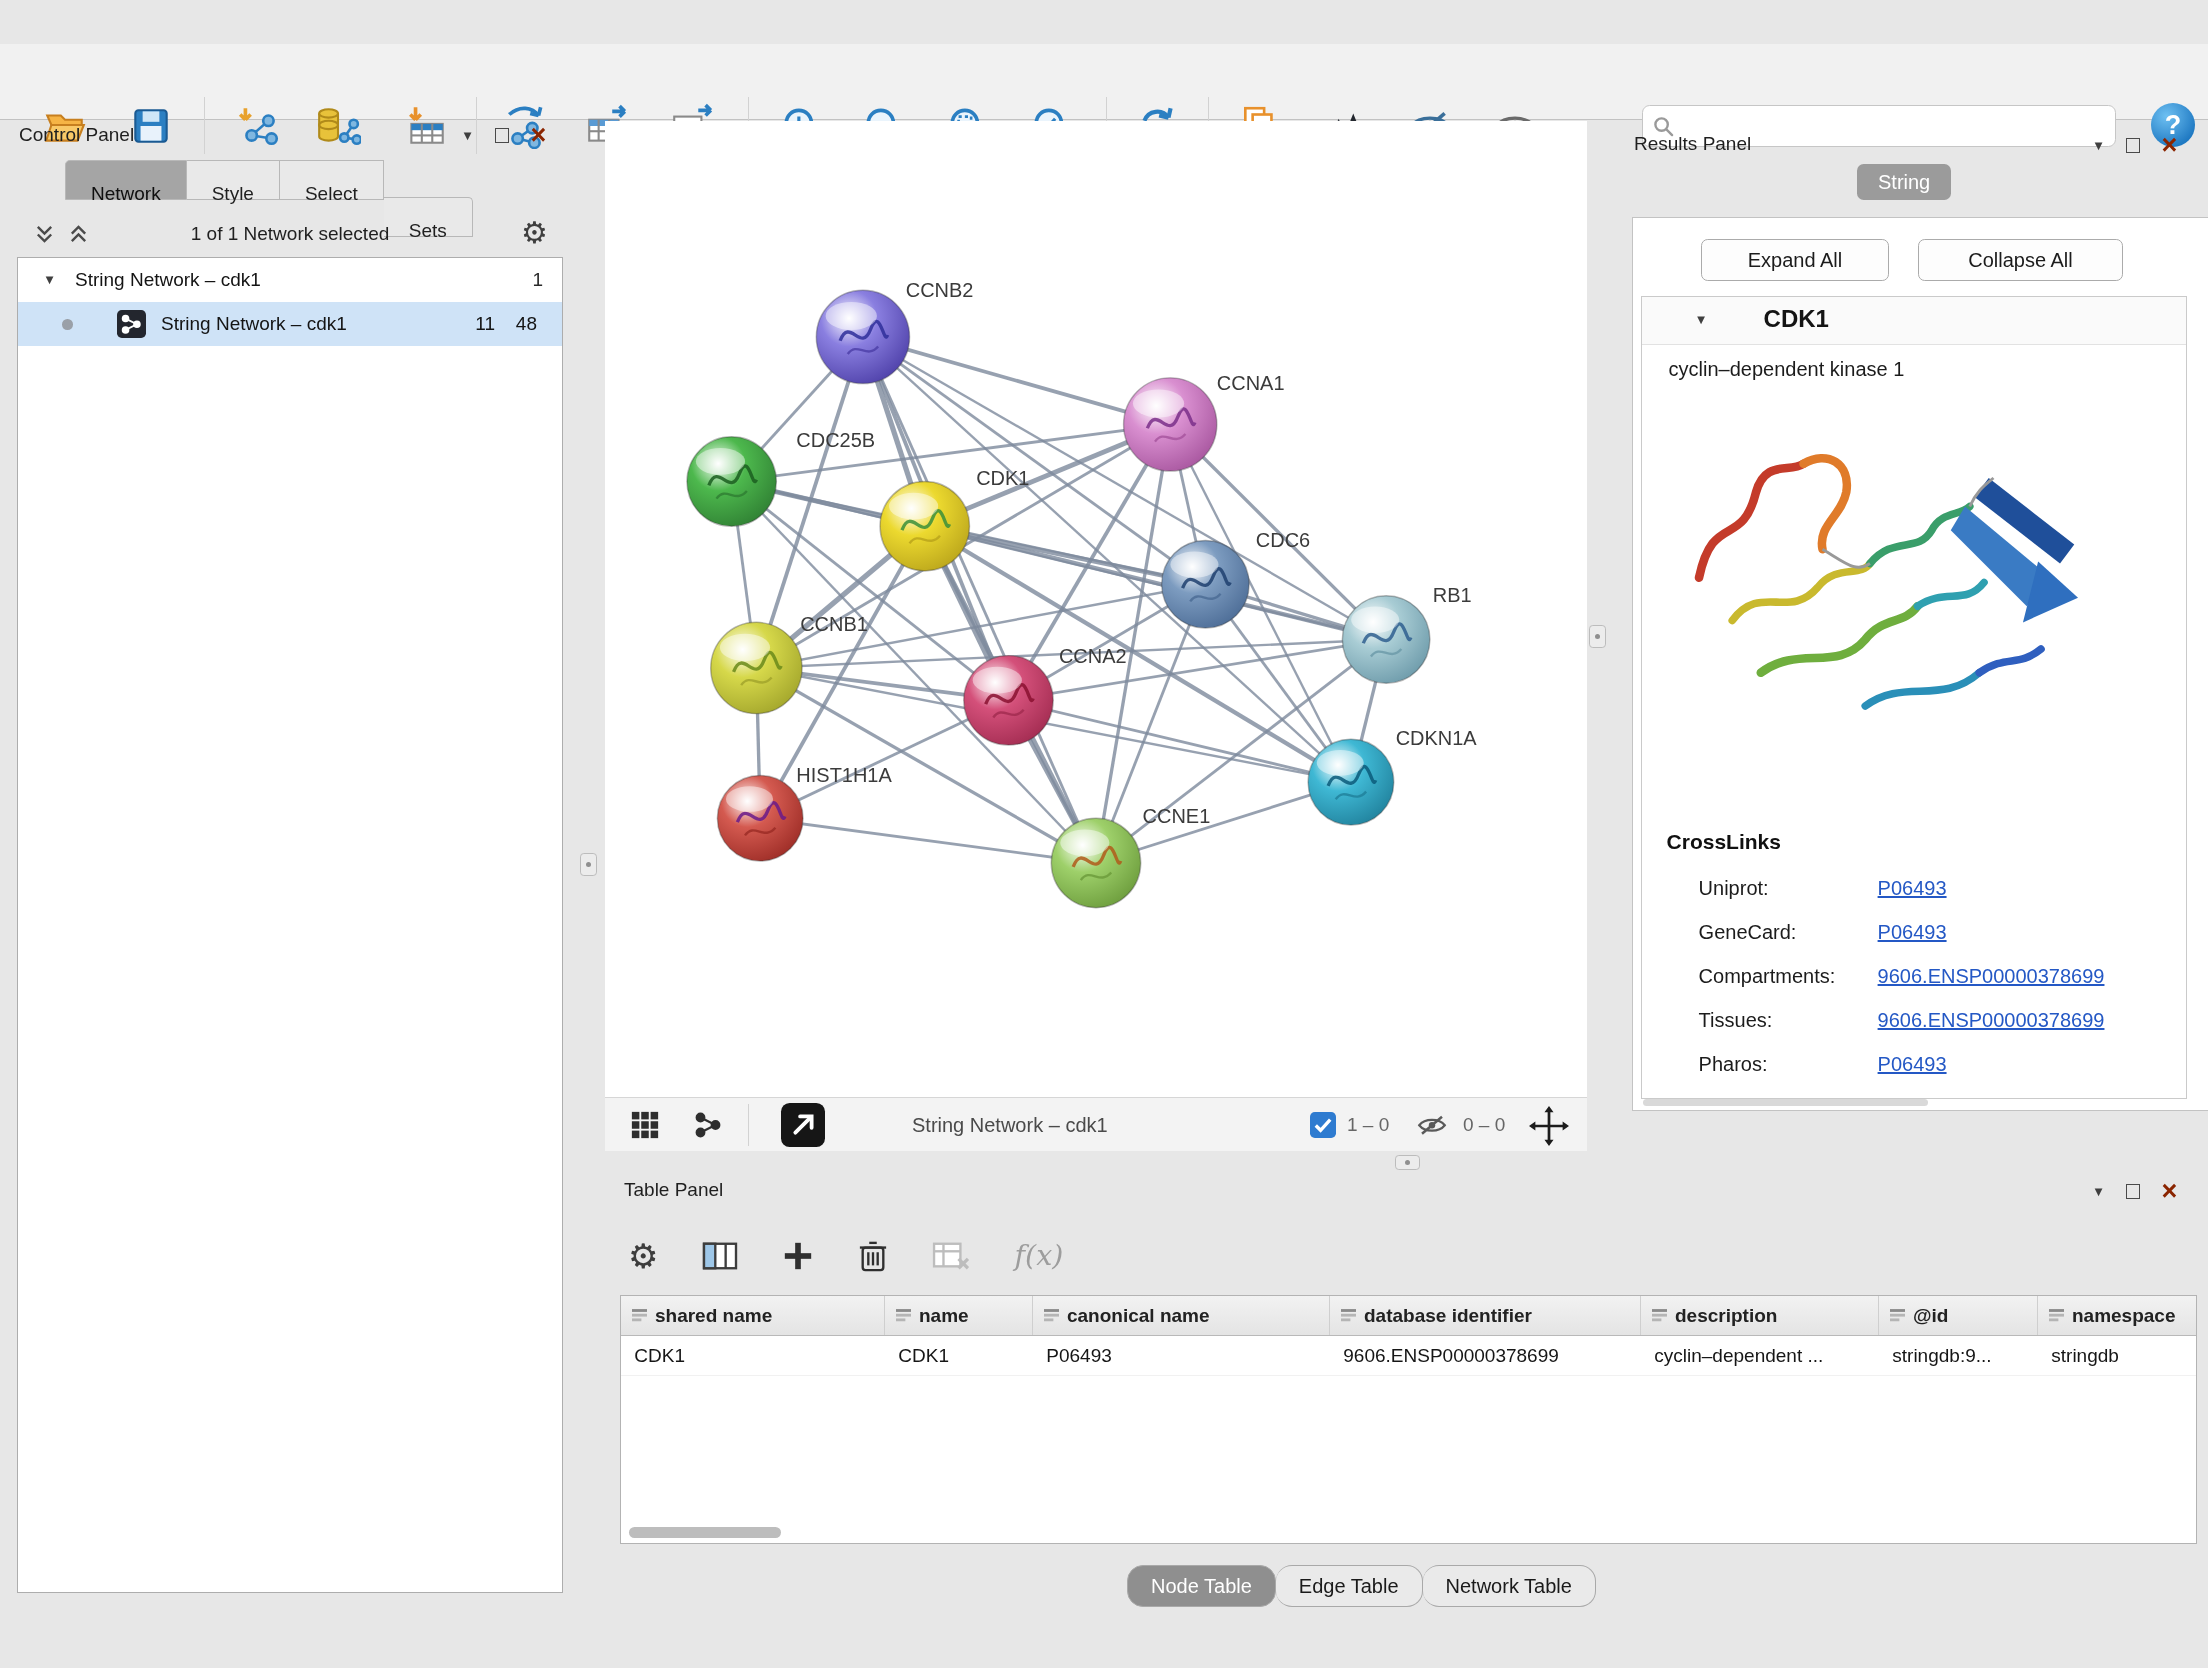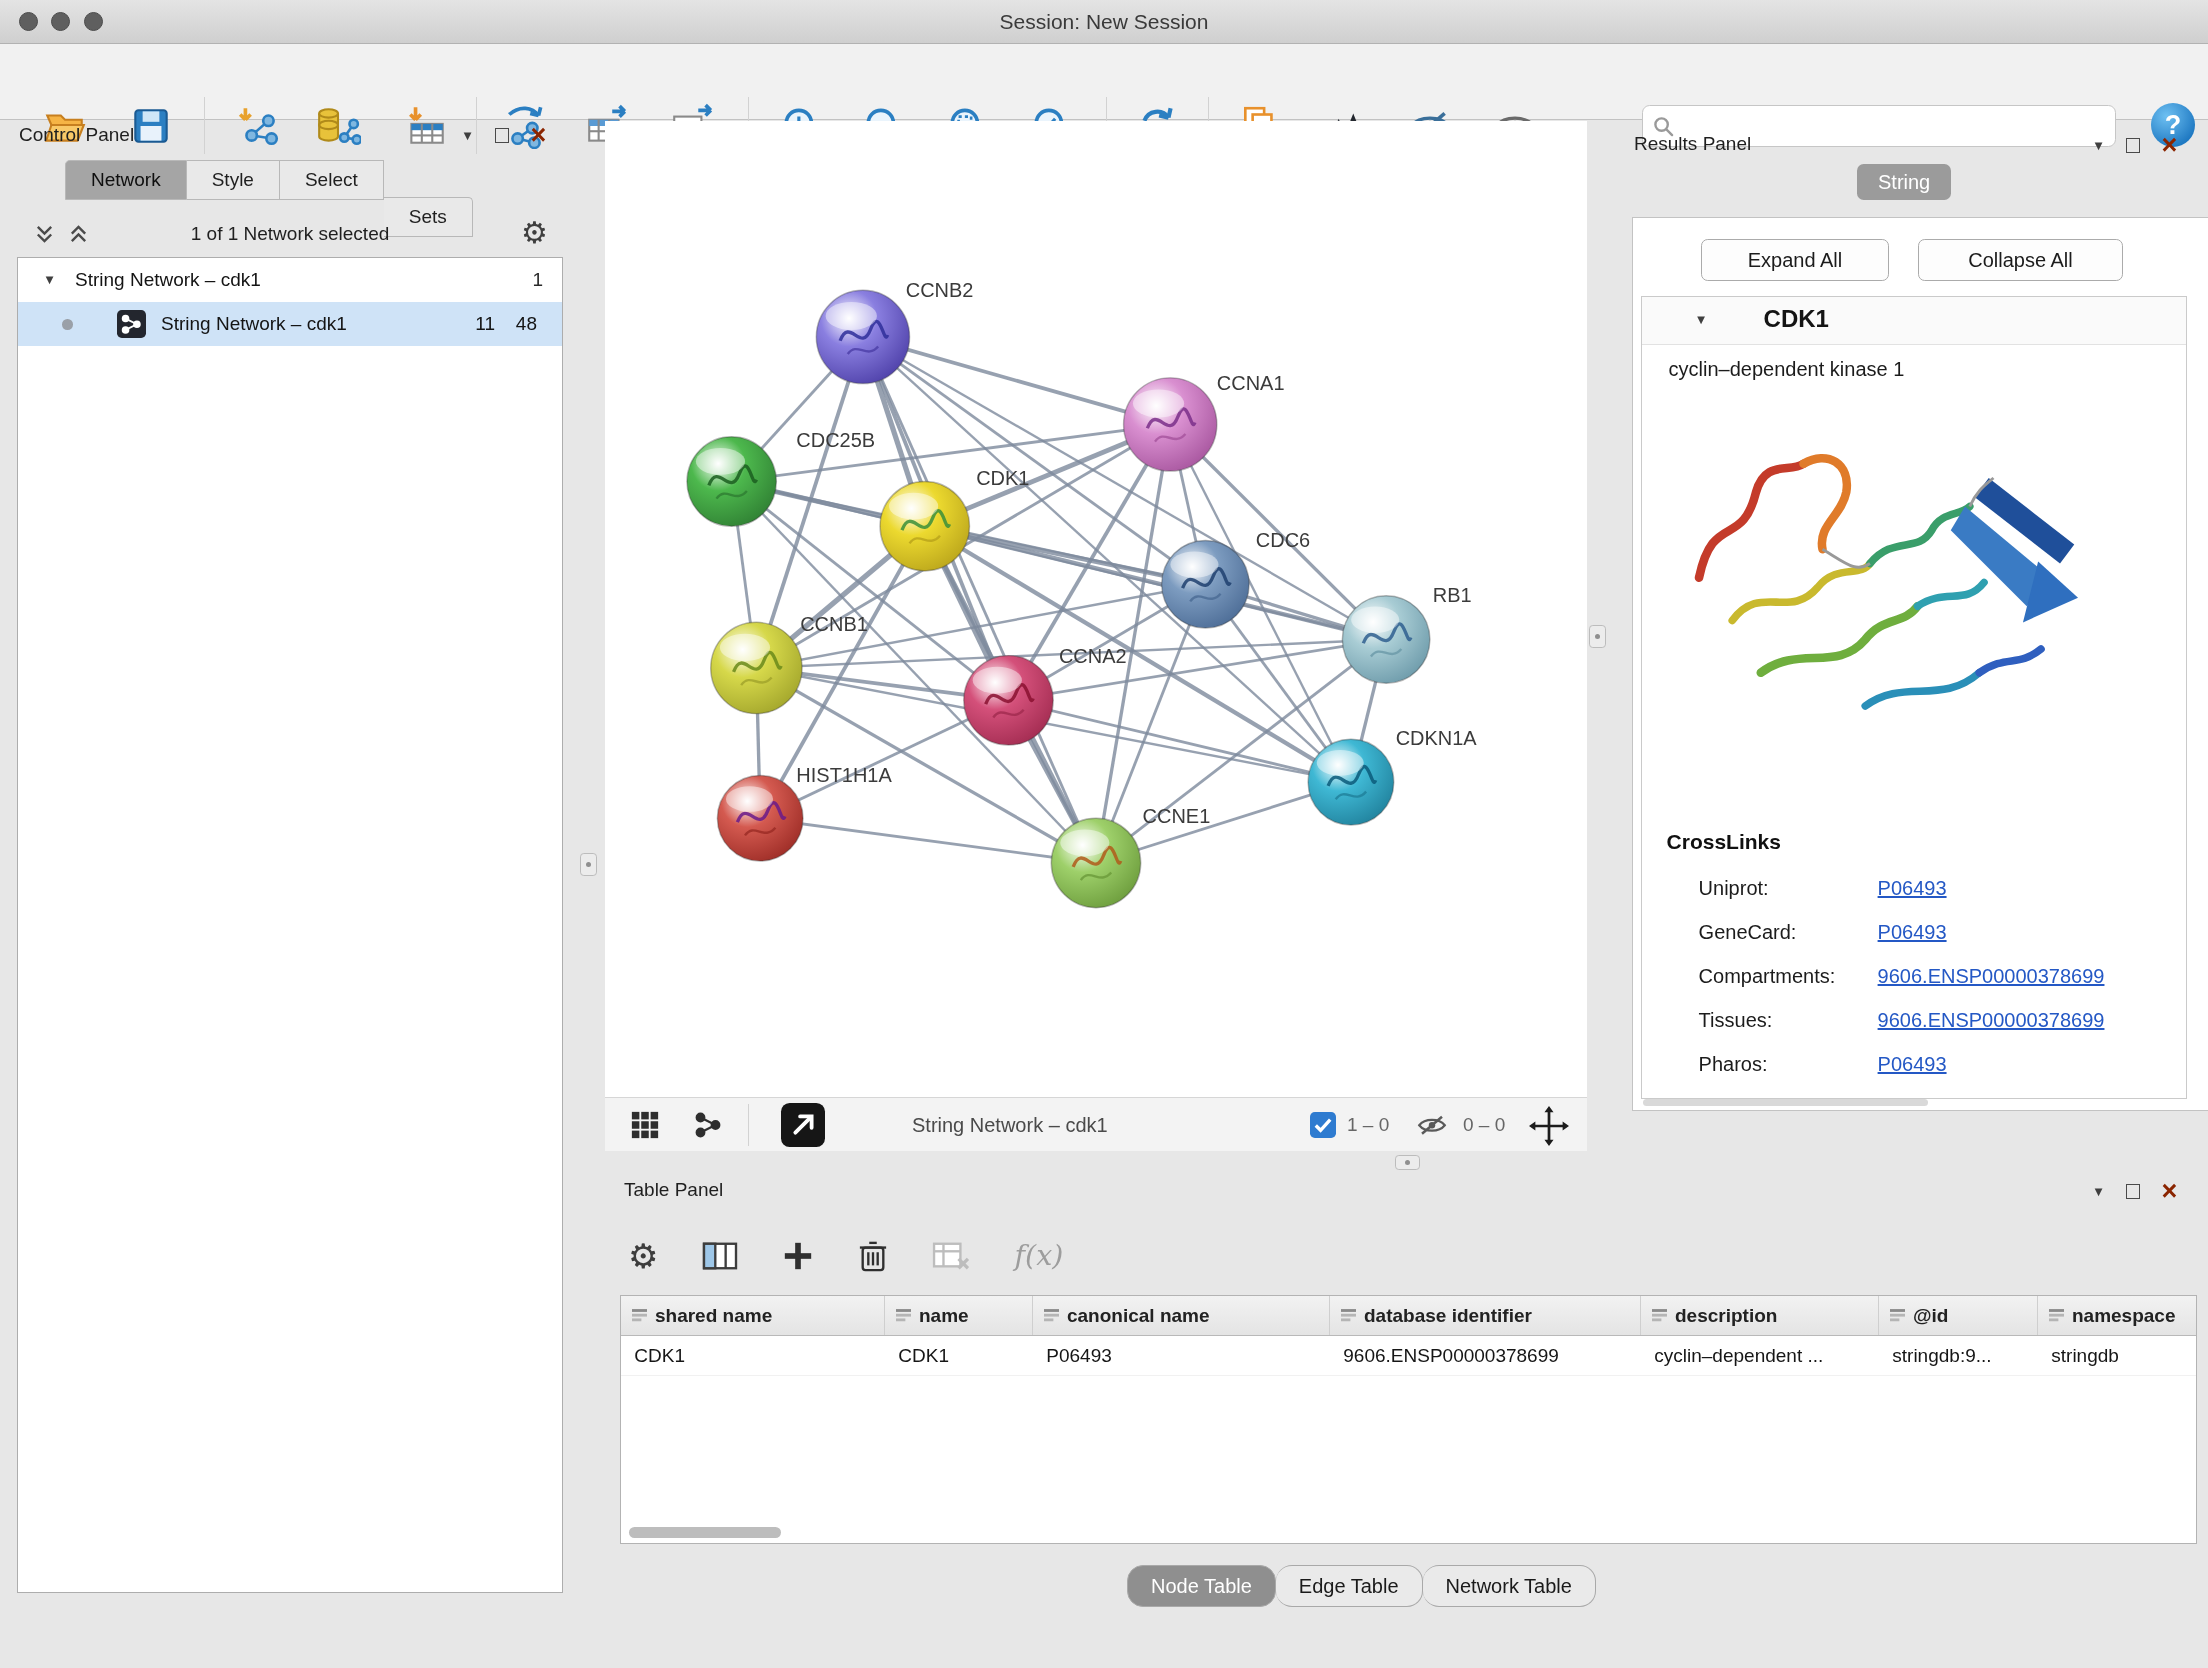--- a/index.html
+++ b/index.html
@@ -30,21 +30,21 @@
   
   .phead-title { font-size:19px; color:#1f1f1f; }
   .hicon-caret { font-size:13.3px; color:#3f3f3f; cursor:pointer; }
   .hicon-float { width:14.3px; height:14.3px; border:1.9px solid #4a4a4a; display:inline-block; cursor:pointer; }
   .hicon-close { font-size:27px; font-weight:bold; color:#8b2500; line-height:19px; cursor:pointer; }
 
   
   .cp-head { position:absolute; left:19px; top:124px; }
   .cp-hicons { position:absolute; left:461px; top:126px; width:107px; display:flex; gap:21px; align-items:center; }
   .cp-tabs { position:absolute; left:65px; top:160px; display:flex; }
-  .tab { height:40px; line-height:38px; padding:0 25px; font-size:19px; color:#1f1f1f;
+  .tab { height:40px; line-height:38px; padding:14px 25px; font-size:19px; color:#1f1f1f;
     background:#e9e9e9; border:1px solid #b8b8b8; border-left:none; cursor:pointer; }
   .tab:first-child { border-left:1px solid #b8b8b8; border-radius:4.8px 0 0 0; }
   .tab:last-child { border-radius:0 4.8px 0 0;margin-top:37px; }
   .tab.sel { background:#a5a5a5; color:#0f0f0f; }
   .cp-statusrow { position:absolute; left:17px; top:213px; width:546px; height:42px; }
   .chev { position:absolute; top:9.5px; cursor:pointer; }
   .cp-status { position:absolute; left:0; right:0; text-align:center; line-height:42px; font-size:19px; color:#1f1f1f; }
   .cp-gear { position:absolute; right:15px; top:1.9px; font-size:30px; color:#3f3f3f; cursor:pointer; }
   .tree { position:absolute; left:17px; top:257px; width:546px; height:1336px; background:#ffffff; border:1px solid #adadad; }
   .tree-row { position:relative; height:44px; line-height:44px; font-size:19px; color:#141414; cursor:pointer; }
@@ -120,28 +120,20 @@
   .sb-btn { position:absolute; top:11.4px; height:40px; background:#fbfbfb; border:1px solid #c0c0c0; border-radius:5.7px;
     display:flex; align-items:center; justify-content:center; cursor:pointer; }
   .mem-dot { width:16px; height:16px; border-radius:50%; background:#2fbf4f; border:1px solid #1d9238; margin-right:9.5px; }
   .mem-lbl { font-size:19px; color:#1b1b1b; }
 </style>
 </head>
 <body>
 
 <div id="app">
 
-  <div class="titlebar">
-    <div class="traffic">
-      <span class="tl"></span>
-      <span class="tl"></span>
-      <span class="tl"></span>
-    </div>
-    <div class="win-title">Session: New Session</div>
-  </div>
 
   <div class="toolbar">
     <button class="tbtn" style="left:38px">
       <svg viewBox="0 0 44 44">
         <path d="M5 12 h13 l4 4 h16 v5 H9 z" fill="#f6b445" stroke="#c77f1f" stroke-width="2"></path>
         <path d="M9 21 h31 l-6 15 H4 z" fill="#f9c968" stroke="#c77f1f" stroke-width="2"></path>
       </svg>
     </button>
     <button class="tbtn" style="left:124px">
       <svg viewBox="0 0 44 44">

